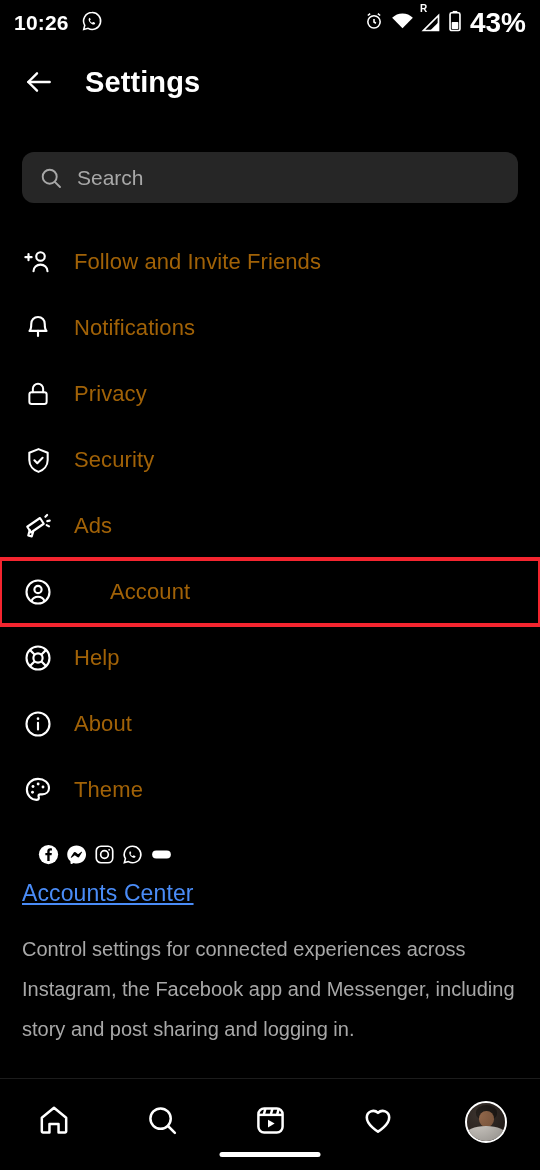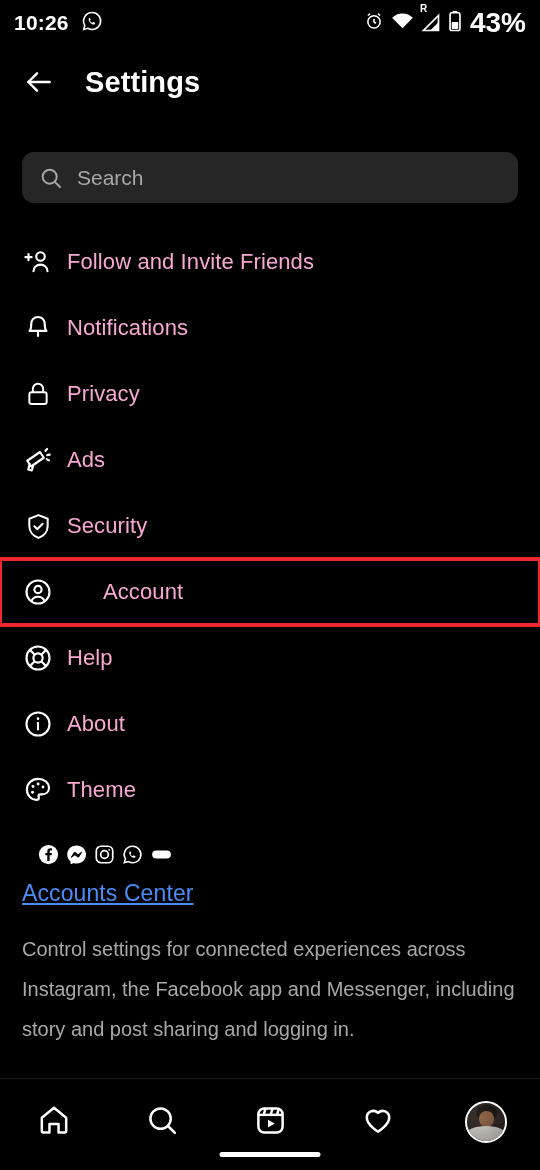--- a/index.html
+++ b/index.html
@@ -137,23 +137,23 @@
   }
   .menu-icon {
     width: 32px;
     height: 32px;
     display: flex;
     align-items: center;
     justify-content: center;
     flex: 0 0 32px;
   }
   .menu-label {
-    margin-left: 13px;
+    margin-left: 20px;
     font-size: 22px;
-    color: #f9a8d4;
+    color: #a16207;
     letter-spacing: 0.1px;
   }
   .menu-row.highlighted {
     outline: 4px solid #f4252f;
     outline-offset: -2px;
     gap: 36px;
   }
 
   
   .fb-section {
@@ -363,37 +363,37 @@
       <svg width="28" height="28" viewBox="0 0 24 24" fill="none" stroke="#ffffff" stroke-width="1.7" stroke-linecap="round" stroke-linejoin="round">
         <rect x="4.6" y="10.4" width="14.8" height="10.2" rx="2"></rect>
         <path d="M7.6 10.4V7.6a4.4 4.4 0 0 1 8.8 0v2.8"></path>
       </svg>
     </span>
     <span class="menu-label">Privacy</span>
   </div>
 
   <div class="menu-row">
     <span class="menu-icon">
+      <svg width="29" height="29" viewBox="0 0 24 24" fill="none" stroke="#ffffff" stroke-width="1.7" stroke-linecap="round" stroke-linejoin="round">
+        <path d="M12 2.6 4.4 5.6v6c0 4.6 3.2 8.3 7.6 9.8 4.4-1.5 7.6-5.2 7.6-9.8v-6z"></path>
+        <path d="M8.6 11.8 11 14.2l4.4-4.4"></path>
+      </svg>
+    </span>
+    <span class="menu-label">Security</span>
+  </div>
+
+  <div class="menu-row">
+    <span class="menu-icon">
       <svg width="30" height="30" viewBox="0 0 24 24" fill="none" stroke="#ffffff" stroke-width="1.7" stroke-linecap="round" stroke-linejoin="round">
         <path d="M3.4 12.6 13.6 5.6l3 4.6-10.2 7z"></path>
         <path d="M5.4 15.2 4.2 19.6l2.8.7 1.1-3.6"></path>
         <path d="M17.9 4.6l1.4-1.4M19.4 8.1l2-.4M18.9 11.3l1.9 1"></path>
       </svg>
     </span>
     <span class="menu-label">Ads</span>
-  </div>
-
-  <div class="menu-row">
-    <span class="menu-icon">
-      <svg width="29" height="29" viewBox="0 0 24 24" fill="none" stroke="#ffffff" stroke-width="1.7" stroke-linecap="round" stroke-linejoin="round">
-        <path d="M12 2.6 4.4 5.6v6c0 4.6 3.2 8.3 7.6 9.8 4.4-1.5 7.6-5.2 7.6-9.8v-6z"></path>
-        <path d="M8.6 11.8 11 14.2l4.4-4.4"></path>
-      </svg>
-    </span>
-    <span class="menu-label">Security</span>
   </div>
 
   <div class="menu-row highlighted">
     <span class="menu-icon">
       <svg width="30" height="30" viewBox="0 0 24 24" fill="none" stroke="#ffffff" stroke-width="1.7" stroke-linecap="round" stroke-linejoin="round">
         <circle cx="12" cy="12" r="9.2"></circle>
         <circle cx="12" cy="10" r="2.9"></circle>
         <path d="M6.8 19.2c.9-2.2 2.9-3.4 5.2-3.4s4.3 1.2 5.2 3.4"></path>
       </svg>
     </span>

